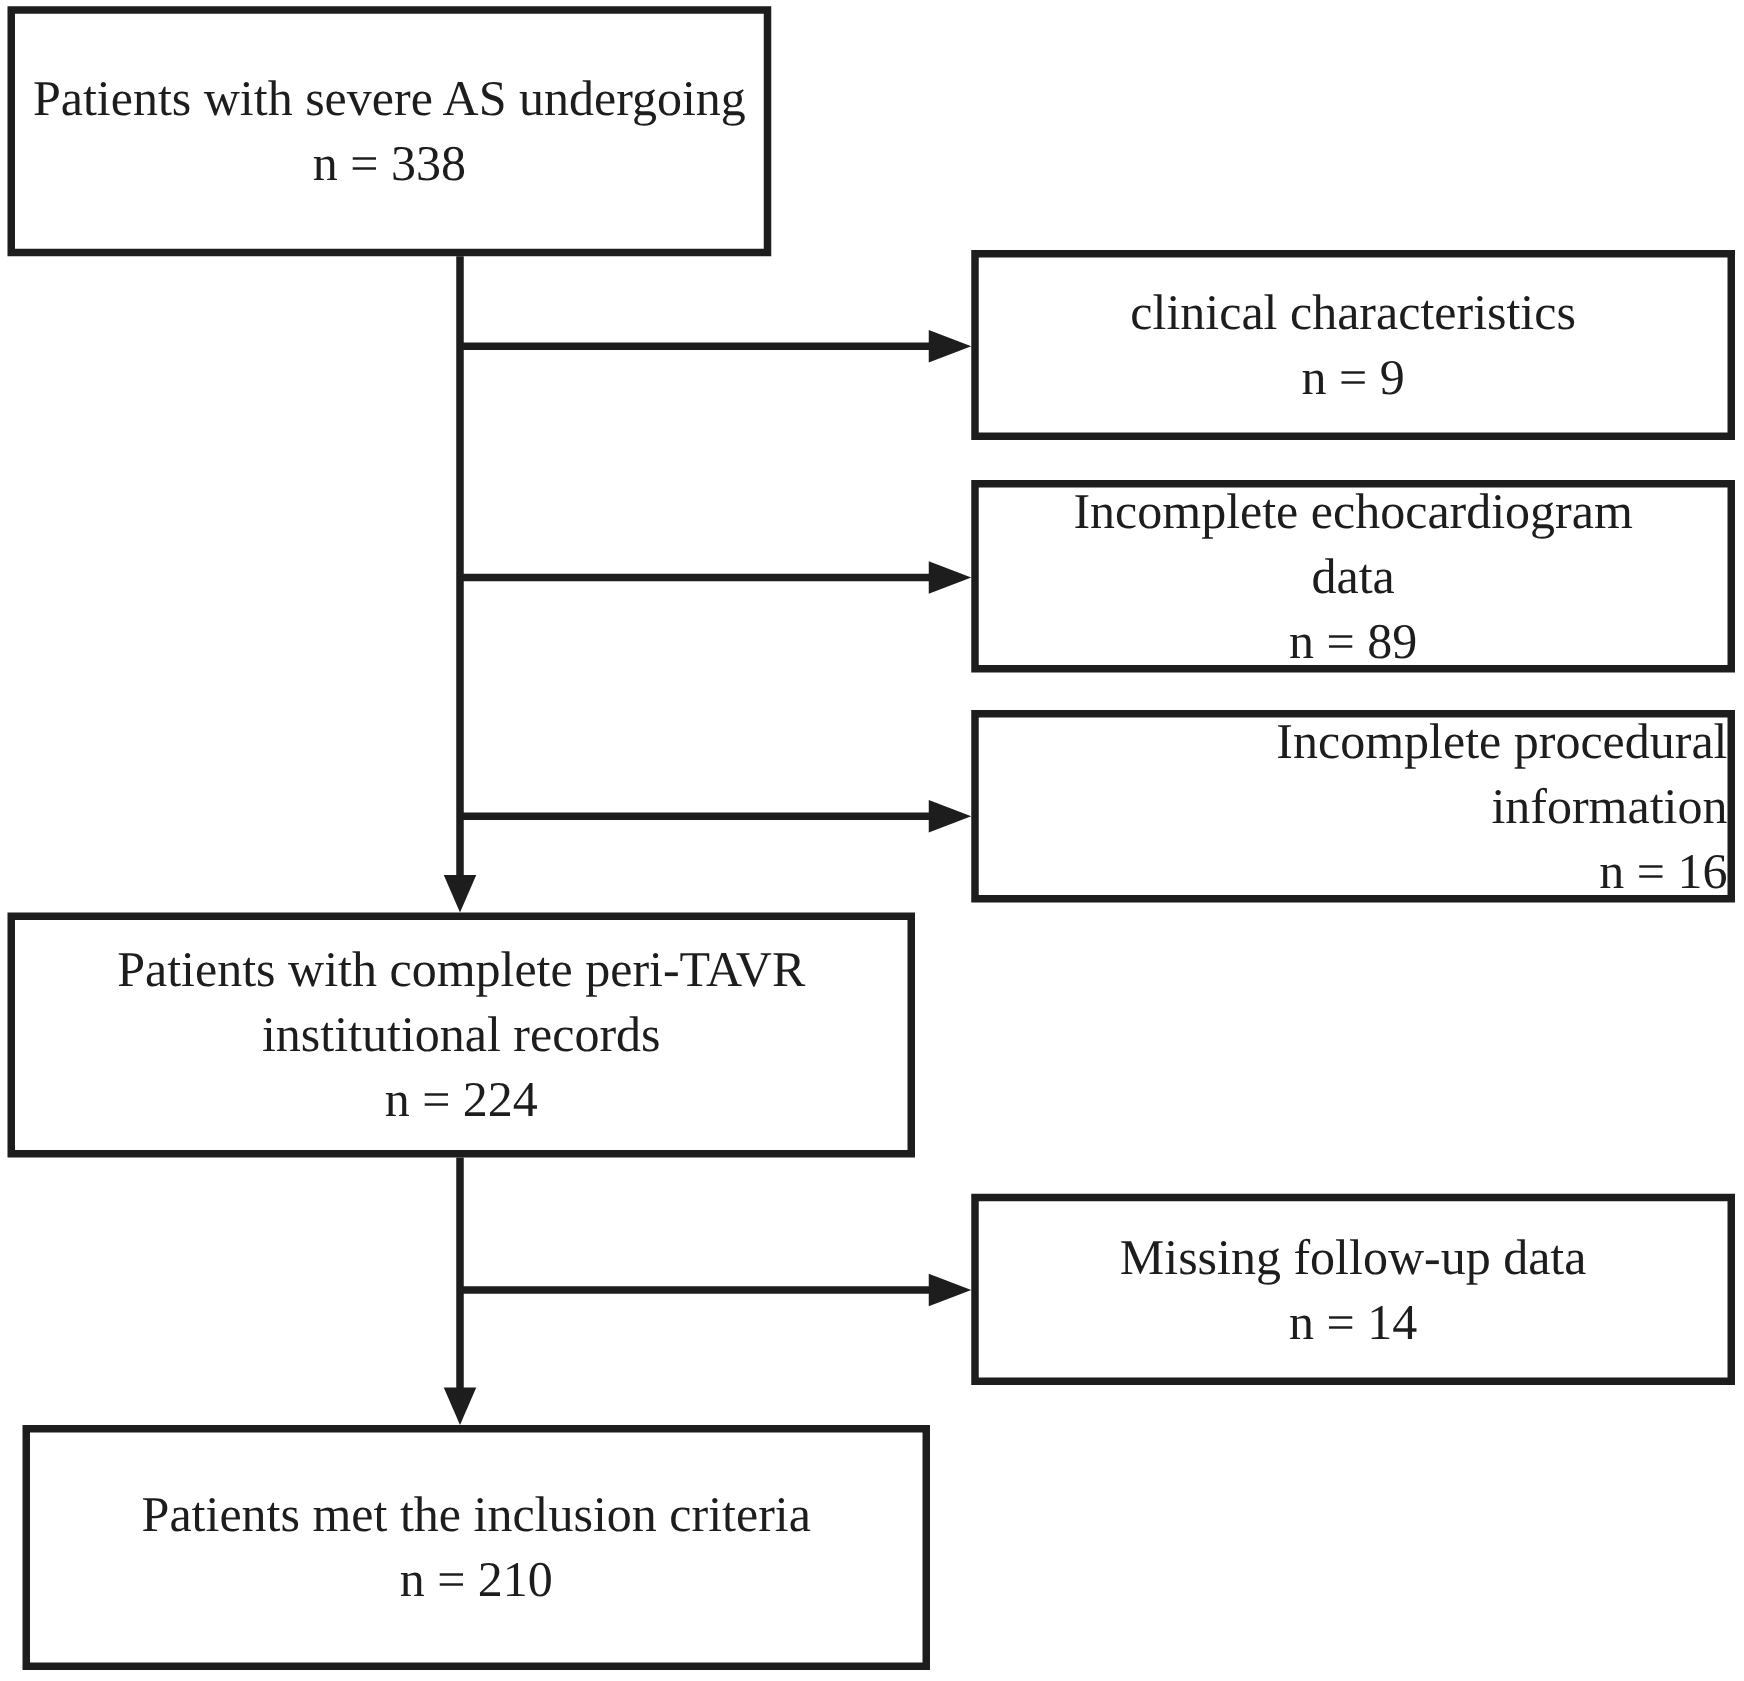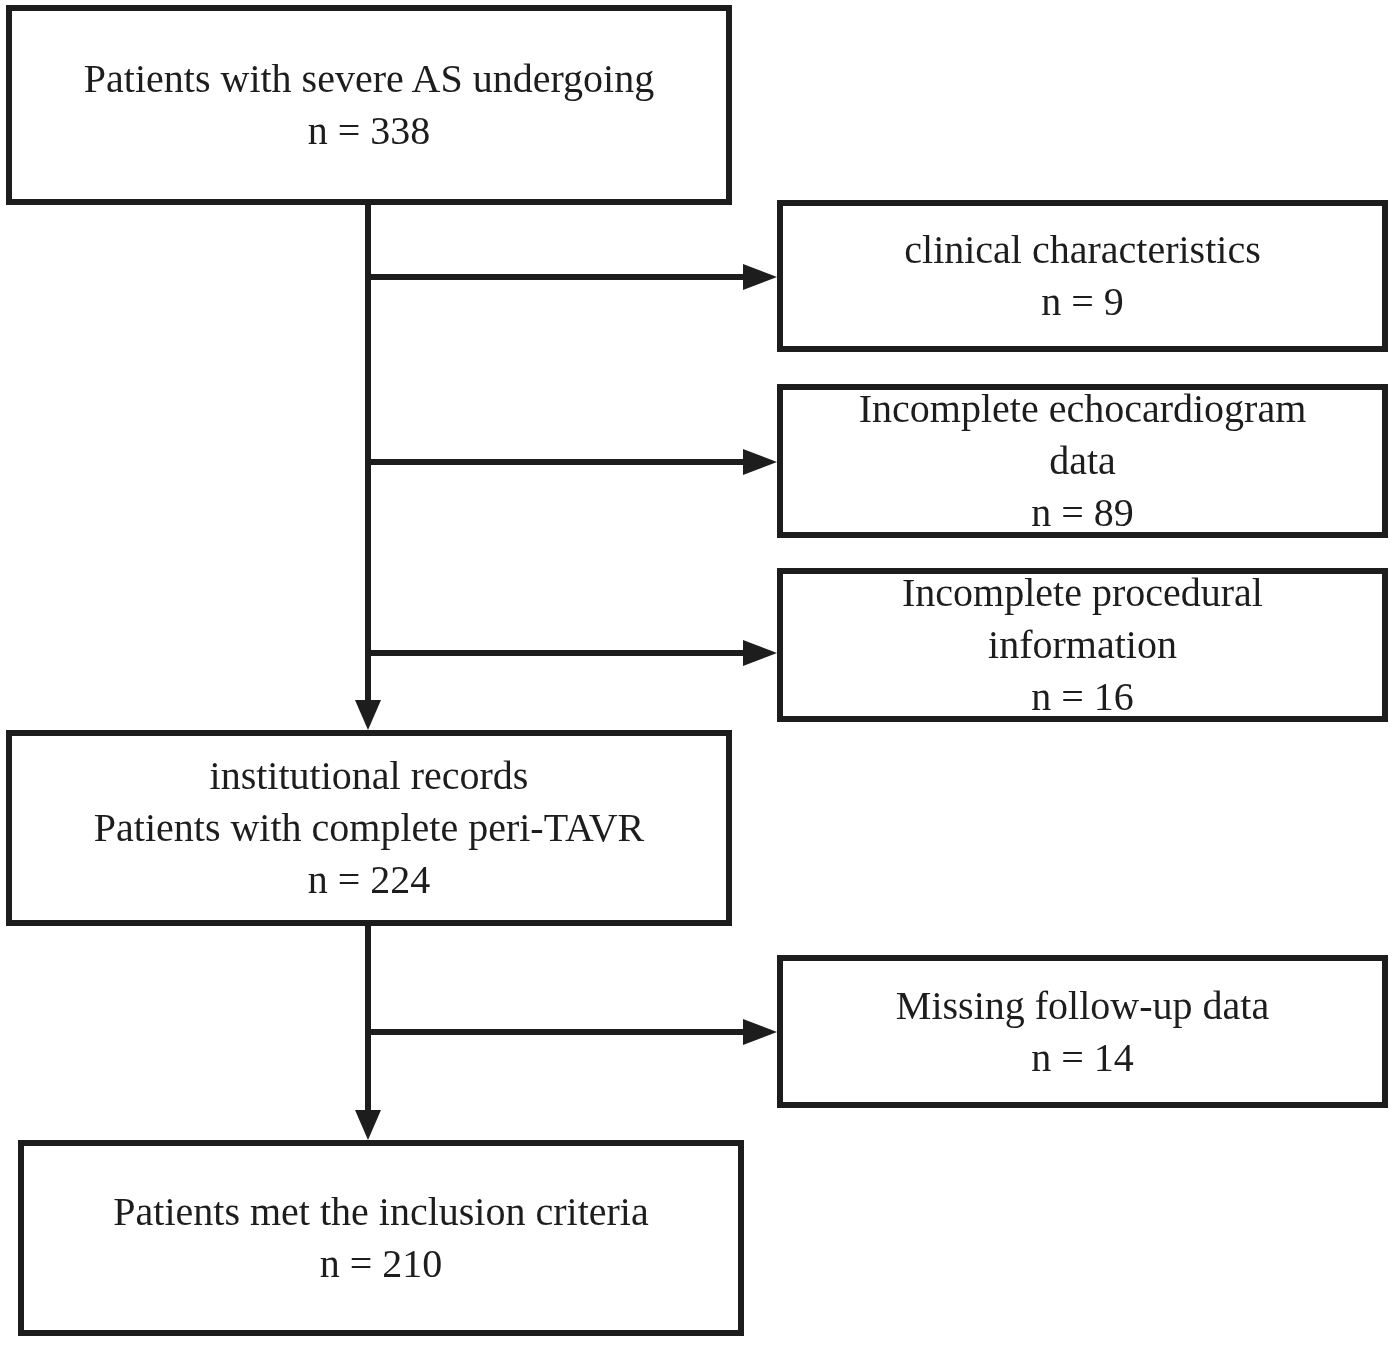--- a/index.html
+++ b/index.html
@@ -58,48 +58,48 @@
     border-left: 13px solid transparent;
     border-right: 13px solid transparent;
     border-top: 30px solid var(--ink);
   }
 </style>
 </head>
 <body>
 
 <div class="canvas">
 
-  <div class="box" style="left:6px; top:5px; width:726px; height:200px;">
+  <div class="box" style="left:6px; top:5px; width:611px; height:200px;">
     <div class="txt">Patients with severe AS undergoing</div>
     <div class="txt count">n = 338</div>
   </div>
 
   <div class="box" style="left:6px; top:730px; width:726px; height:196px;">
+    <div class="txt">Patients with complete peri-TAVR</div>
     <div class="txt">institutional records</div>
-    <div class="txt">Patients with complete peri-TAVR</div>
     <div class="txt count">n = 224</div>
   </div>
 
   <div class="box" style="left:18px; top:1140px; width:726px; height:196px;">
     <div class="txt">Patients met the inclusion criteria</div>
     <div class="txt count">n = 210</div>
   </div>
 
   <div class="box" style="left:777px; top:200px; width:611px; height:152px;">
     <div class="txt">clinical characteristics</div>
     <div class="txt count">n = 9</div>
   </div>
 
   <div class="box" style="left:777px; top:384px; width:611px; height:154px;">
     <div class="txt">Incomplete echocardiogram</div>
     <div class="txt">data</div>
     <div class="txt count">n = 89</div>
   </div>
 
-  <div class="box" style="left:777px; top:568px; width:611px; height:154px;">
+  <div class="box" style="left:777px; top:568px; width:611px; height:154px;align-items:flex-end;">
     <div class="txt">Incomplete procedural</div>
     <div class="txt">information</div>
     <div class="txt count">n = 16</div>
   </div>
 
   <div class="box" style="left:777px; top:955px; width:611px; height:153px;">
     <div class="txt">Missing follow-up data</div>
     <div class="txt count">n = 14</div>
   </div>
 

